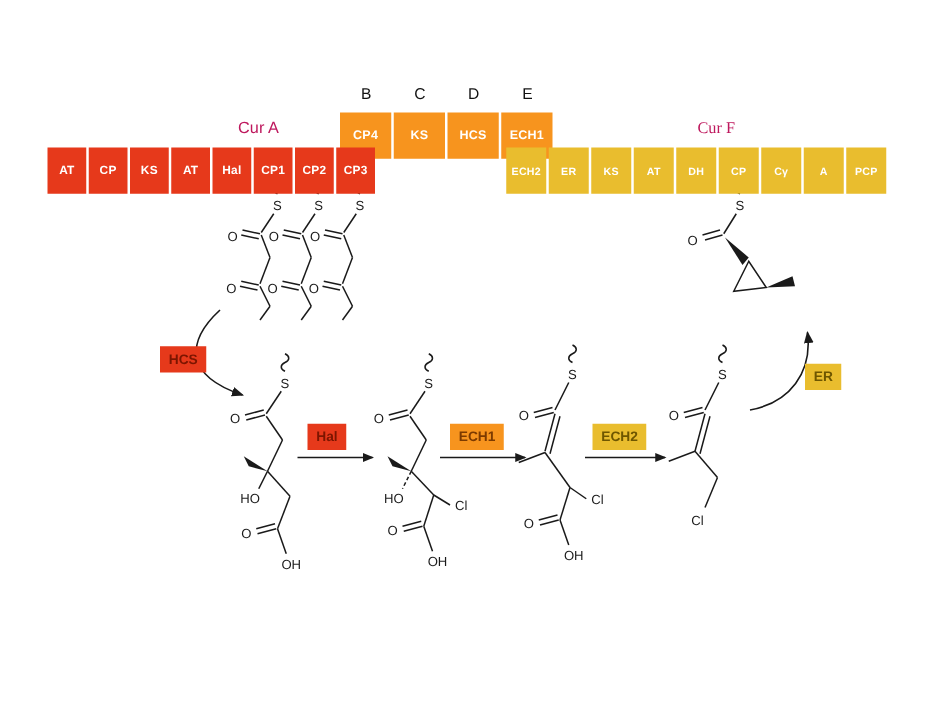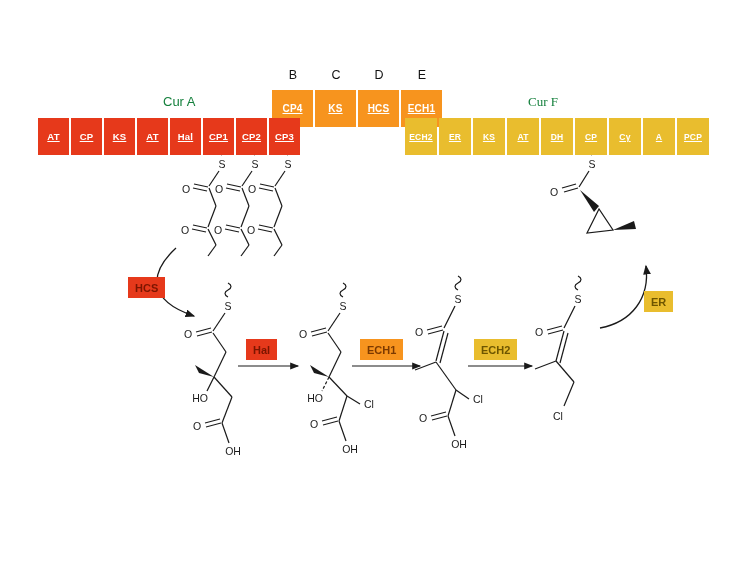--- a/index.html
+++ b/index.html
@@ -1,25 +1,25 @@
 <!DOCTYPE html>
 <html style="--red: #e6391b; --orange: #f7941e; --yellow: #e9bd2e;"><head>
 <meta charset="utf-8">
 <style>
   * { margin:0; padding:0; box-sizing:border-box; }
   html,body { width:750px; height:580px; background:#ffffff;
     font-family:"Liberation Sans", sans-serif; }
   #stage { position:relative; width:750px; height:580px; overflow:hidden; }
   .dom-row { position:absolute; display:flex; gap:2px; }
   .dom { height:37px; display:flex; align-items:center; justify-content:center;
-         color:#fff; font-weight:bold; letter-spacing:0.2px;text-decoration:underline; }
+         color:#fff; font-weight:bold; letter-spacing:0.2px; }
   .row-red  .dom { background:var(--red);    width:31px; font-size:9.5px; }
   .row-orange .dom { background:var(--orange); width:41px; font-size:10px; }
   .row-yellow .dom { background:var(--yellow); width:32px; font-size:8.5px; }
-  .title { position:absolute; font-size:13px; color:#15803d; width:60px; text-align:left; font-weight:500; }
+  .title { position:absolute; font-size:13px; color:#be185d; width:60px; text-align:right; font-weight:500; }
   .letter { position:absolute; font-size:12.5px; color:#111; width:14px; text-align:center; }
   .enz { position:absolute; height:21px; padding:0 7px; display:flex; align-items:center;
          justify-content:center; font-size:11px; font-weight:bold; }
   .enz-red    { background:var(--red);    color:#7c1500; }
   .enz-orange { background:var(--orange); color:#7c3a00; }
   .enz-yellow { background:var(--yellow); color:#6e5600; }
   svg.draw { position:absolute; left:0; top:0; }
   svg.draw line, svg.draw path.bond, svg.draw path.ring { stroke:#1a1a1a; stroke-width:1.2; fill:none; }
   svg.draw path.arrow { stroke:#1a1a1a; stroke-width:1.3; fill:none; }
   svg.draw polygon.wedge { fill:#1a1a1a; stroke:none; }

